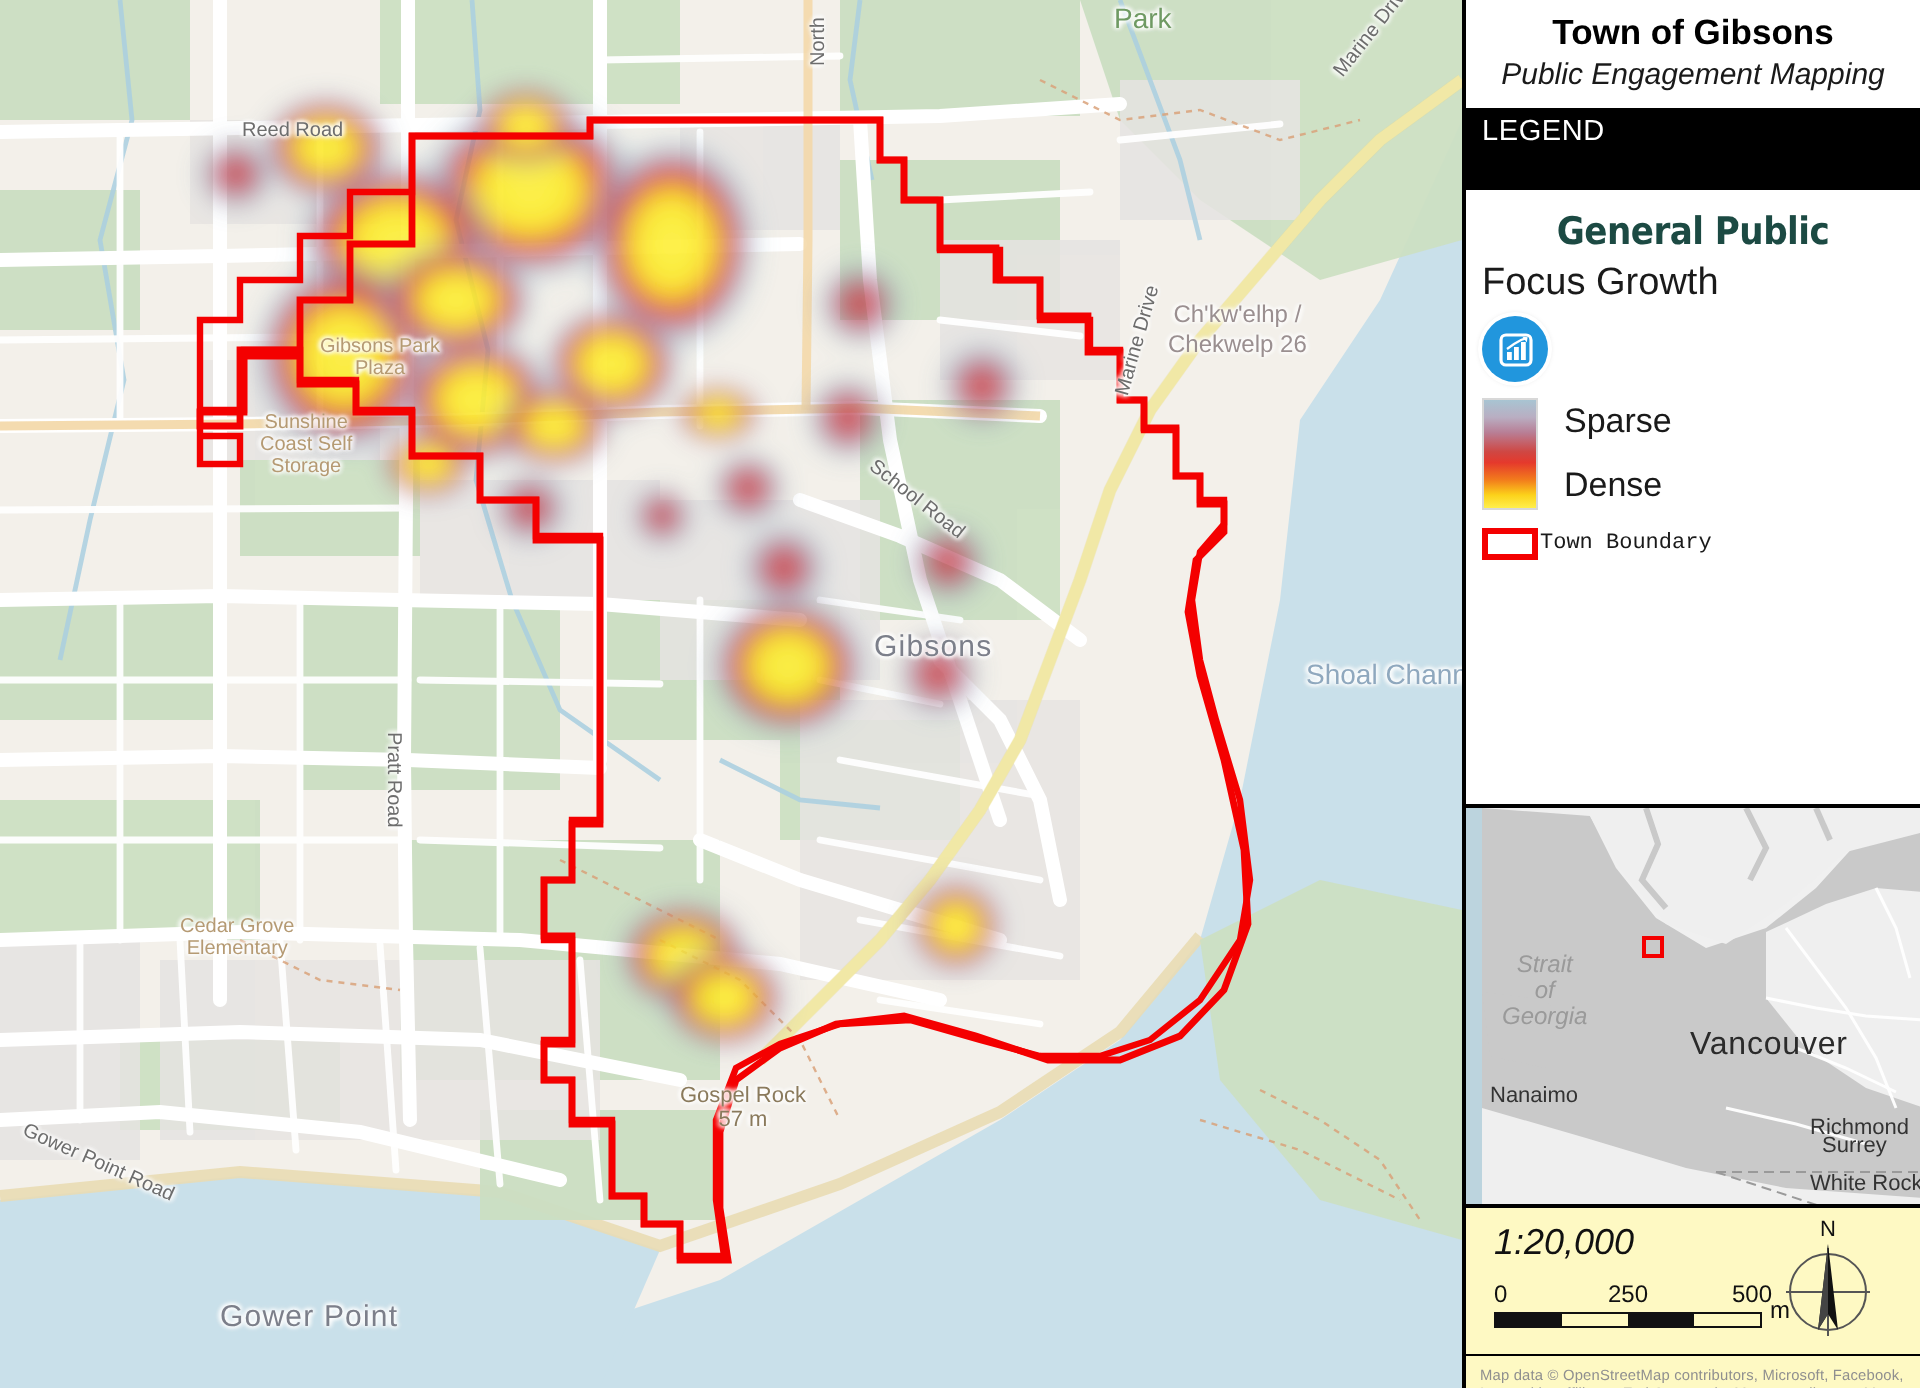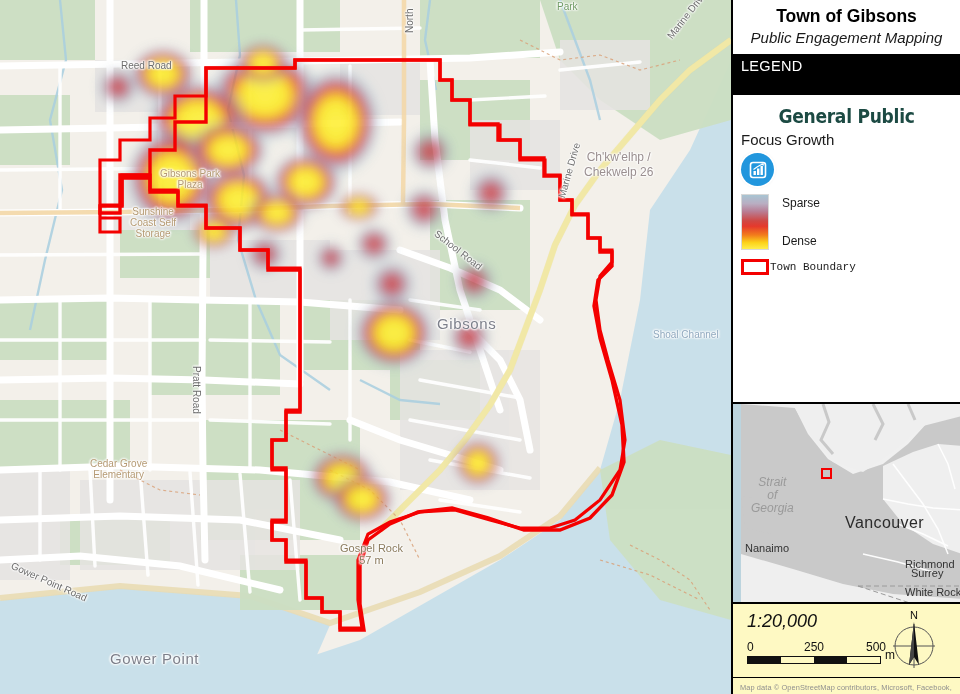--- a/index.html
+++ b/index.html
@@ -24,21 +24,21 @@
     left: 0; top: 0;
     width: 731px; height: 694px;
     overflow: hidden;
     background: #f2efe9;
   }
   #map-svg { position: absolute; left: 0; top: 0; }
 
   .map-label {
     position: absolute;
     color: #6b6b6b;
-    font-size: 10px;
+    font-size: 14px;
     white-space: nowrap;
     text-shadow: 0 0 3px #fff, 0 0 3px #fff, 0 0 2px #fff, 1px 0 2px #fff, -1px 0 2px #fff;
     pointer-events: none;
   }
   .map-label.water { color: #8fa8be; }
   .map-label.place { color: #7c7f8a; font-size: 15px; letter-spacing: .6px; }
   .map-label.park  { color: #6f9a63; }
   .map-label.poi   { color: #b59a73; font-size: 10px; text-align: center; line-height: 11px; }
   .map-label.road  { color: #6d6d6d; font-size: 10px; }
   .map-label.rocklbl { color: #8a7a5c; font-size: 11px; text-align:center; line-height: 12px;}
@@ -86,21 +86,21 @@
     text-align: center;
     font-family: "DejaVu Sans", sans-serif;
     font-weight: bold;
     font-size: 19px;
     color: #1c4a43;
     letter-spacing: -.3px;
     transform: scaleX(.9);
     margin: 2px 0 4px 0;
   }
   #focus-growth {
-    font-size: 15px; color: #1a1a1a;
+    font-size: 19px; color: #1a1a1a;
     padding-left: 8px; margin-bottom: 5px;
   }
   #growth-icon-row { padding-left: 8px; margin-bottom: 8px; }
   .growth-icon {
     width: 33px; height: 33px; border-radius: 50%;
     background: #2196dd;
     display: flex; align-items: center; justify-content: center;
     box-shadow: 0 0 0 2px #fff, 0 0 3px rgba(0,0,0,.35);
   }
   #ramp-row { display: flex; padding-left: 8px; }
@@ -109,21 +109,21 @@
     background: linear-gradient(to bottom,
         #a8c4d2 0%, #b9aec2 16%, #b87f96 30%,
         #cf4743 48%, #e5392c 58%, #f27c1c 74%,
         #fcd21a 88%, #ffef4d 100%);
     border: 1px solid #d8d8d8;
   }
   #ramp-labels {
     display: flex; flex-direction: column; justify-content: space-between;
     padding: 2px 0 2px 13px;
   }
-  #ramp-labels div { font-size: 12px; color: #1a1a1a; }
+  #ramp-labels div { font-size: 17px; color: #1a1a1a; }
   #boundary-row {
     display: flex; align-items: center;
     padding-left: 8px; margin-top: 9px;
   }
   #boundary-swatch {
     width: 28px; height: 16px;
     border: 3px solid #f40000; background: #fff;
   }
   #boundary-label { font-size: 11px; color: #1a1a1a; padding-left: 1px; font-family: Liberation Mono, monospace; }
 

